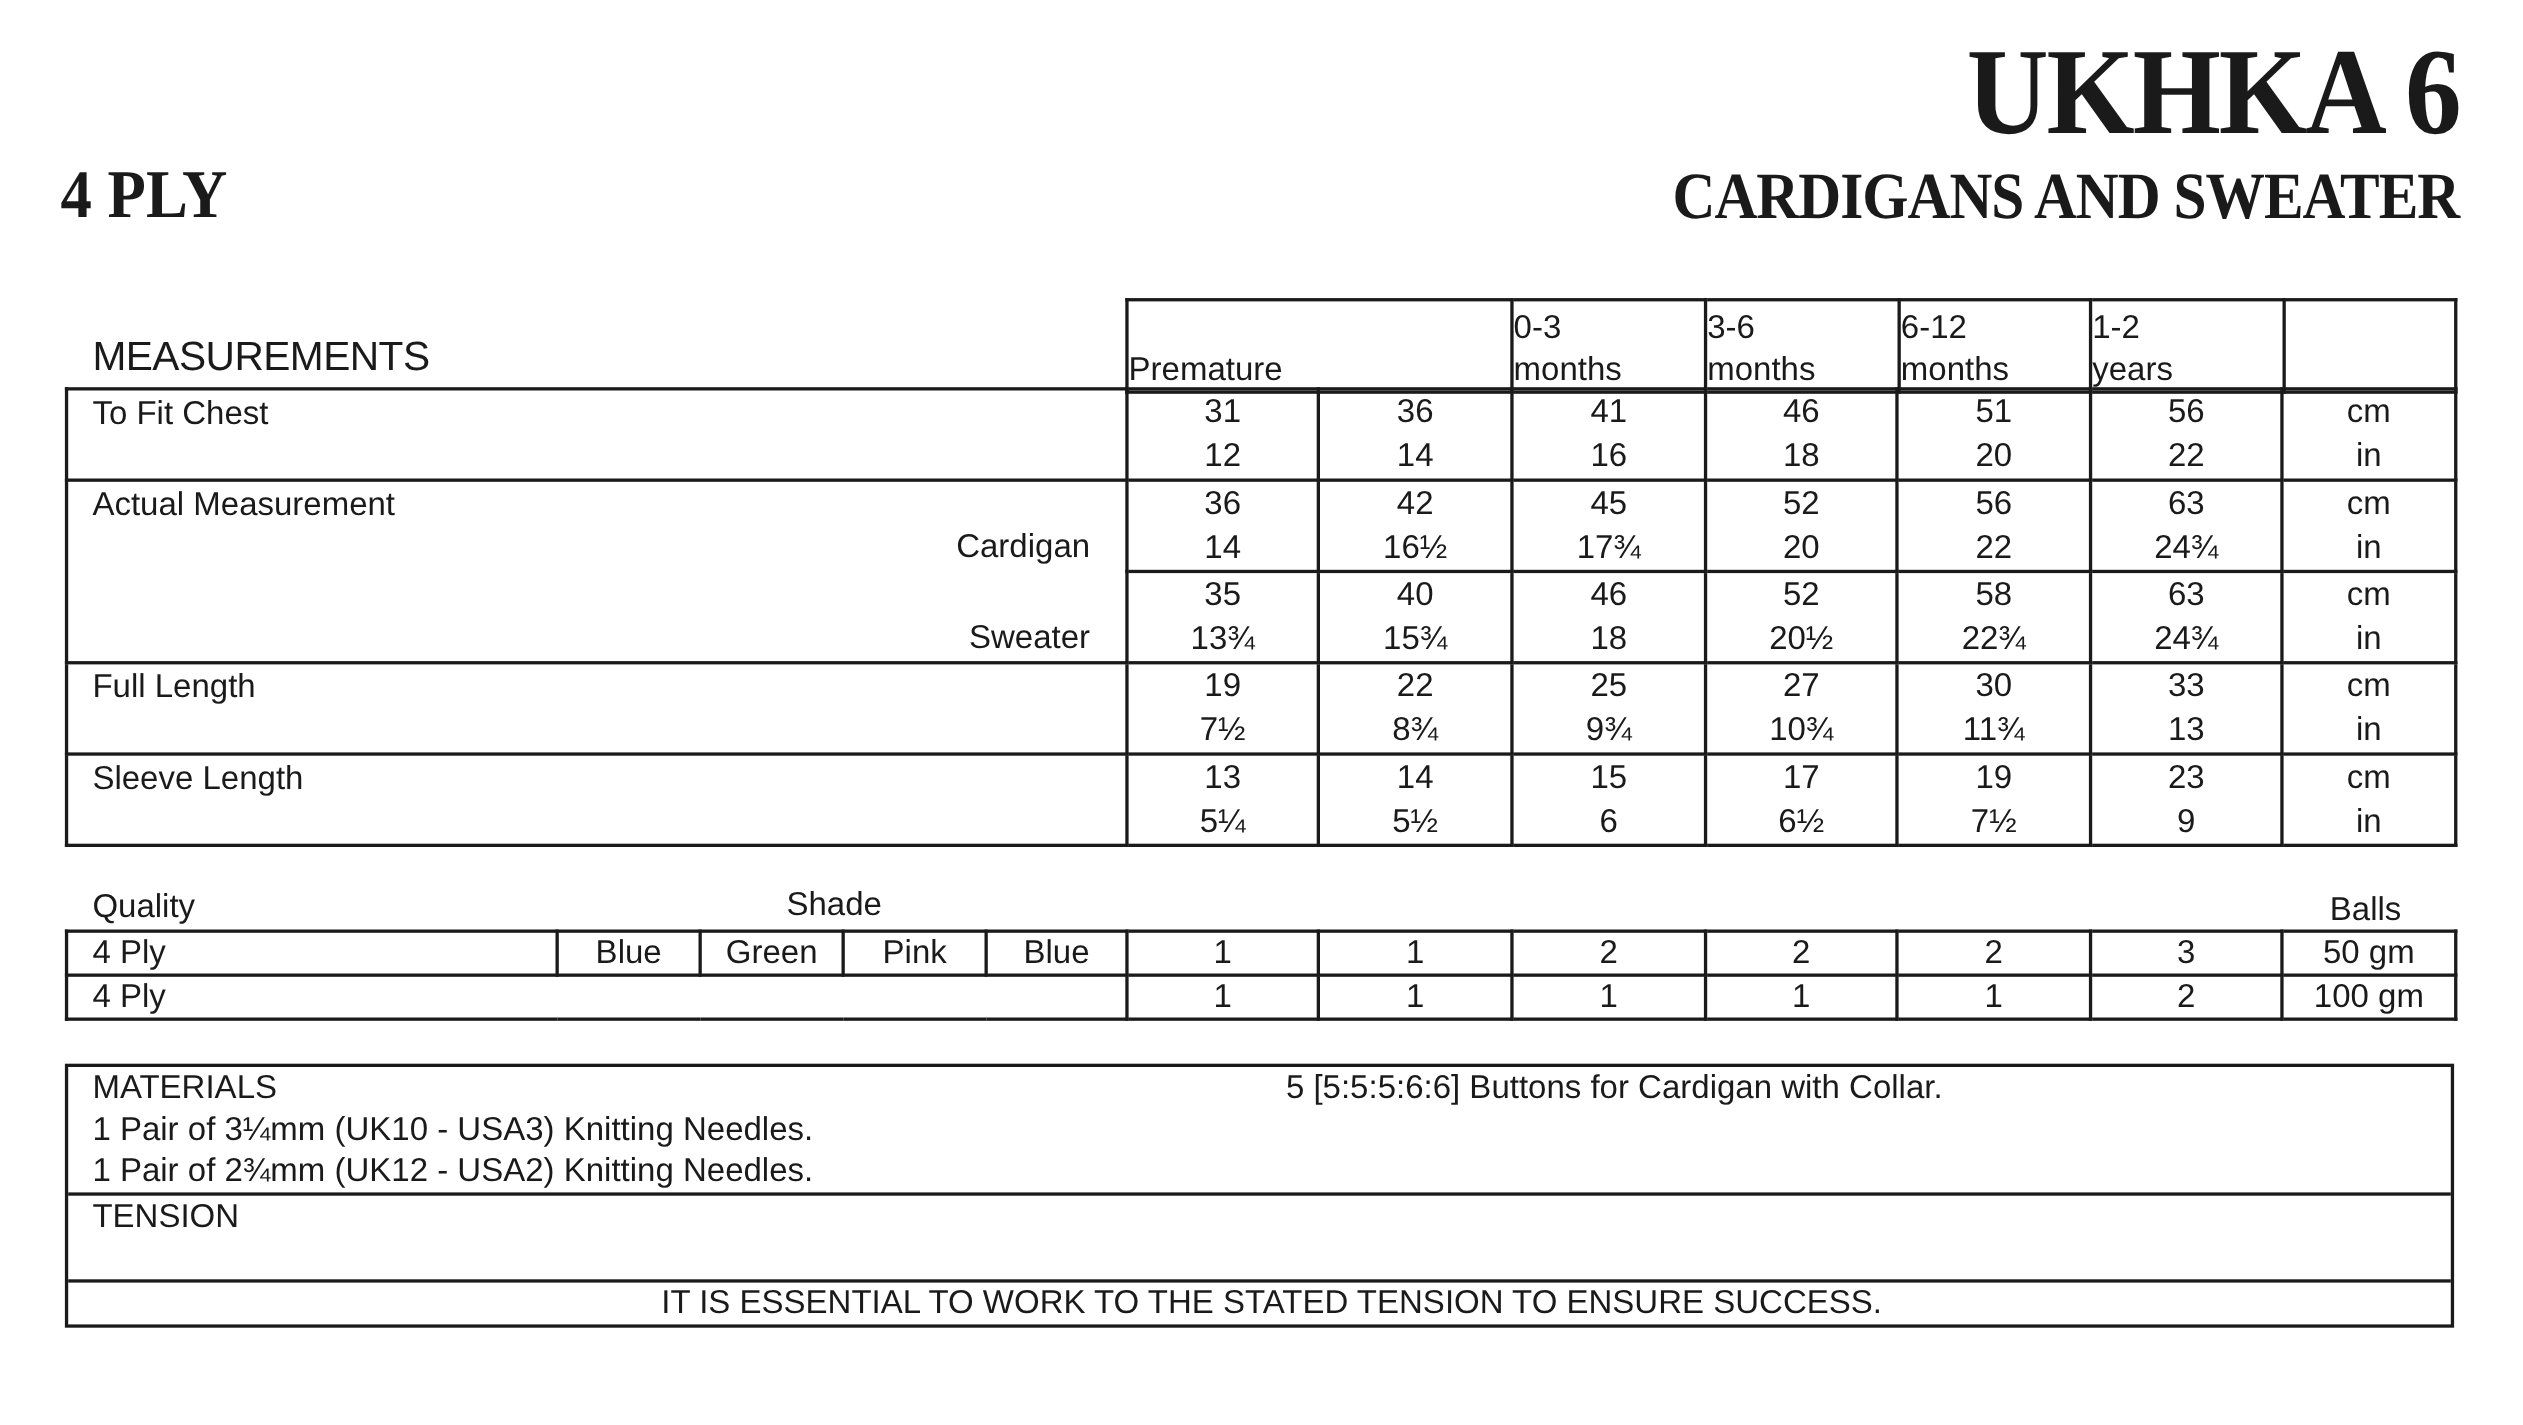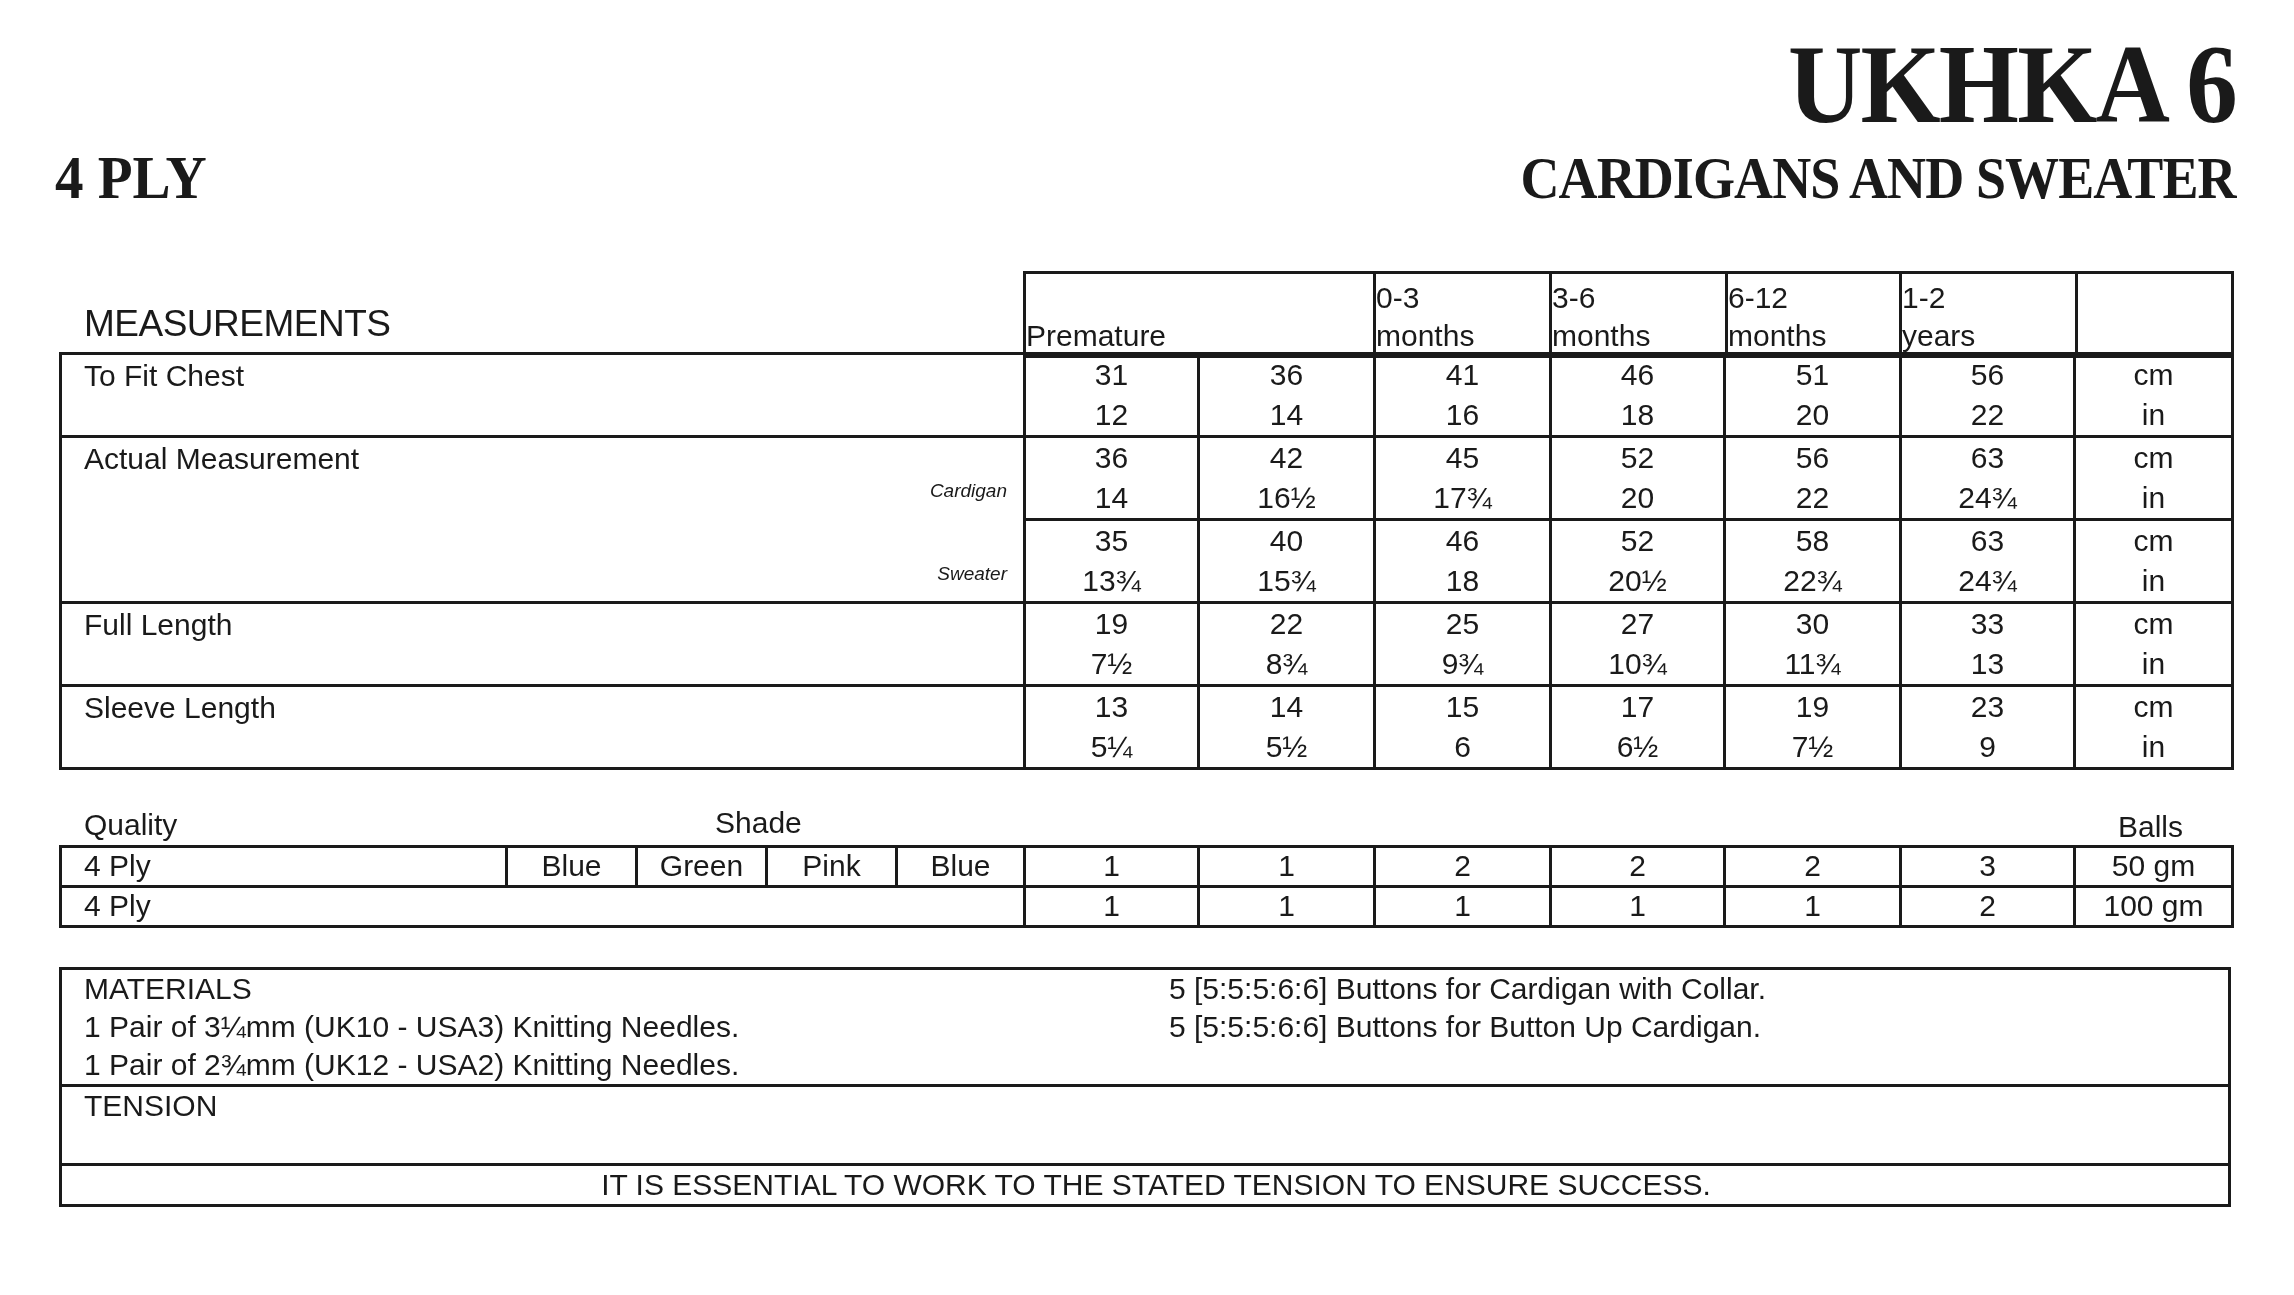--- a/index.html
+++ b/index.html
@@ -9,21 +9,21 @@
   .title-main { right:58px; top:28px; font-size:112px; line-height:1; letter-spacing:-2px; transform:scaleX(0.92); transform-origin:right top; }
   .title-sub { right:58px; top:148px; font-size:60px; line-height:1; letter-spacing:-1px; transform:scaleX(0.9); transform-origin:right top; }
   .ply { left:55px; top:146px; font-size:62px; line-height:1; transform:scaleX(0.92); transform-origin:left top; }
   .meas-title { left:84px; top:303px; font-size:37px; letter-spacing:-0.5px; }
 
   table { border-collapse:collapse; position:absolute; table-layout:fixed; }
   td { border:3px solid #1a1a1a; padding:0; vertical-align:top; font-size:30px; }
   .mt td.v { text-align:center; line-height:40px; }
   .mt td.lbl { position:relative;padding-left:12px; }
   .lbl-text { position:absolute; left:22px; top:4px; font-size:30px; }
-  .lbl-right { position:absolute; right:16px; font-size:19px;font-style:italic; }
+  .lbl-right { position:absolute; right:32px; font-size:30px; }
   .hdr td { text-align:left; line-height:38px; vertical-align:bottom; }
 
   .yarn td { text-align:center; line-height:36px; height:36px; font-size:30px; }
   .yarn td.q { text-align:left; padding-left:22px; }
   .ylab { font-size:30px; }
 
   .info { left:59px; top:967px; width:2172px; border:3px solid #1a1a1a; box-sizing:border-box; }
   .info .sec { border-bottom:3px solid #1a1a1a; padding:0 0 0 22px; font-size:30px; line-height:38px; position:relative; }
   .info .sec:last-child { border-bottom:none;text-align:center; }
   .mat-right { position:absolute; left:1107px; top:38px; }
@@ -304,21 +304,20 @@
 </tbody>
   </table>
 
 <div class="abs info">
   <div class="sec" style="height:114px;">
     <div>MATERIALS</div>
     <div>1 Pair of 3¼mm (UK10 - USA3) Knitting Needles.</div>
     <div>1 Pair of 2¾mm (UK12 - USA2) Knitting Needles.</div>
     <div class="mat-right" style="top:0;">
       <div>5 [5:5:5:6:6] Buttons for Cardigan with Collar.</div>
-      <div>5 [5:5:5:6:6] Buttons for Button Up Cardigan.</div>
     </div>
   </div>
   <div class="sec" style="height:76px;">
     <div>TENSION</div>
   </div>
   <div class="sec" style="height:38px;">
     <span>IT IS ESSENTIAL TO WORK TO THE STATED TENSION TO ENSURE SUCCESS.</span>
   </div>
 </div>
 

